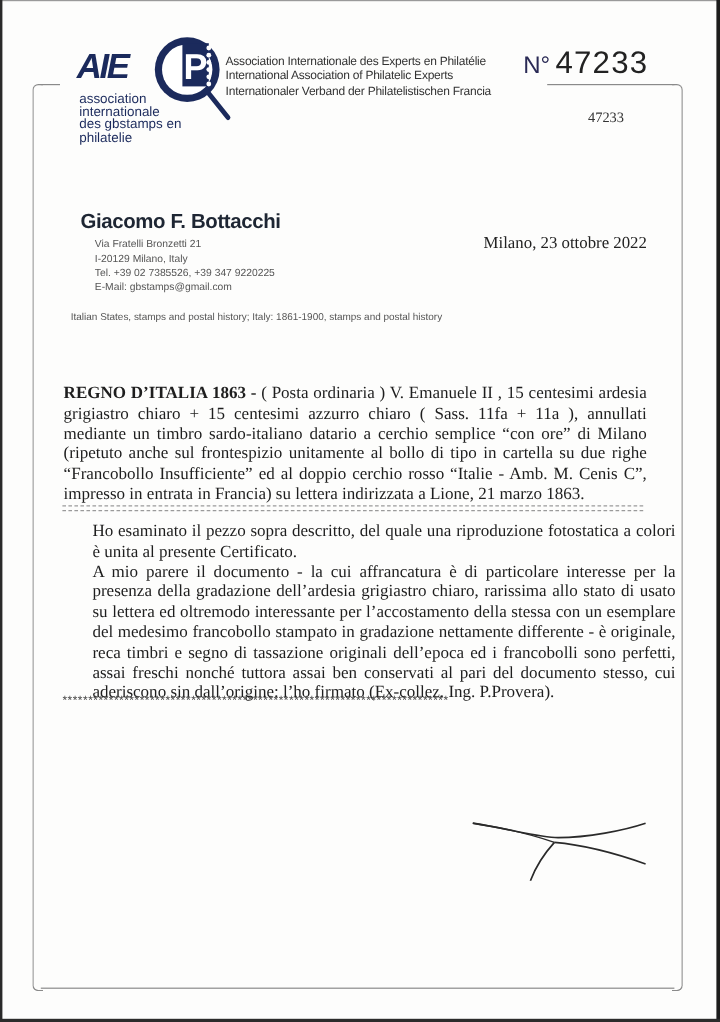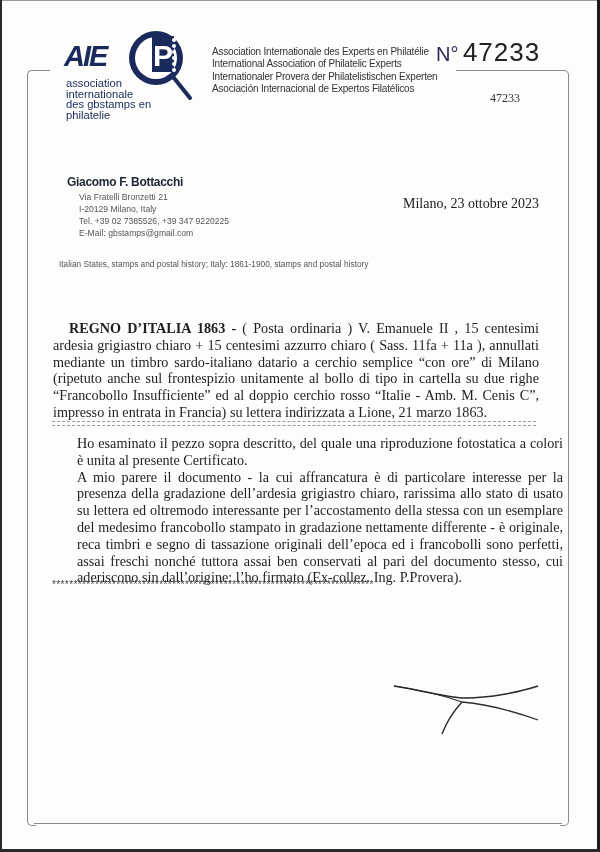--- a/index.html
+++ b/index.html
@@ -32,53 +32,53 @@
     font-family: "Liberation Sans", sans-serif; font-weight: bold; font-style: italic;
     font-size: 29px; letter-spacing: -2px; color: #1b2a5c; line-height: 1;
   }
   .logo-svg { position: absolute; left: 58px; top: 0; width: 74px; height: 80px; }
   .logo-sub {
     position: absolute; left: 2px; top: 50px;
     font-family: "Liberation Sans", sans-serif; font-size: 11.2px; line-height: 10.5px; color: #1b2a5c;
   }
 
   .assoc-names {
-    position: absolute; left: 212px; top: 46px;
+    position: absolute; left: 188px; top: 46px;
     font-family: "Liberation Sans", sans-serif; font-size: 10px; line-height: 12.3px; color: #333;
     letter-spacing: -0.2px;
   }
   .cert-no {
     position: absolute; left: 436px; top: 37px;
     font-family: Liberation Sans, sans-serif; color: #222; white-space: nowrap;
   }
   .cert-no .prefix { font-size: 20px; color: #2a2a55; }
   .cert-no .num { font-size: 26px; letter-spacing: 1px; }
   .cert-no-small {
     position: absolute; left: 490px; top: 91px;
     font-family: "Liberation Serif", serif; font-size: 12px; color: #333;
   }
 
   .expert { position: absolute; left: 67px; top: 175px; font-family: "Liberation Sans", sans-serif; color: #555; }
-  .expert-name { font-size: 12px; font-weight: bold; color: #1e2633; letter-spacing: -0.3px; margin-bottom: 2px; }
+  .expert-name { font-size: 17px; font-weight: bold; color: #1e2633; letter-spacing: -0.3px; margin-bottom: 2px; }
   .expert-line { font-size: 8.6px; line-height: 12px; color: #555; margin-left: 12px; }
 
   .place-date { position: absolute; left: 403px; top: 196px; font-size: 14px; color: #222; }
 
   .specialty {
     position: absolute; left: 59px; top: 259px;
     font-family: "Liberation Sans", sans-serif; font-size: 8.3px; color: #555;
   }
 
   .body-block {
     position: absolute; left: 53px; width: 486px;
     font-family: "Liberation Serif", serif; font-size: 14.2px; line-height: 16.8px; color: #1e1e1e;
     text-align: justify;
   }
   .desc { top: 320px; }
-  .desc .lead { font-weight: bold; margin-left: 16px; }
+  .desc .lead { font-weight: bold; }
   .opinion { top: 435px; margin-left: 24px; }
   .opinion p { margin: 0; }
   .rule-double {
     position: absolute; left: 52px; width: 484px; height: 3px;
     border-top: 1px dashed #9a9a9a; border-bottom: 1px dashed #9a9a9a;
   }
   .rule-1 { top: 421px; }
   .stars {
     position: absolute; left: 52px; top: 579px; width: 486px; overflow: hidden; white-space: nowrap;
     font-family: "Liberation Sans", sans-serif; font-size: 10px; letter-spacing: 0.4px; color: #444; line-height: 12px;
@@ -120,39 +120,38 @@
   <div class="logo-sub">
     <div>association</div>
     <div>internationale</div>
     <div>des gbstamps en philatelie</div>
   </div>
 </div>
 
 <div class="assoc-names">
   <div>Association Internationale des Experts en Philatélie</div>
   <div>International Association of Philatelic Experts</div>
-  <div>Internationaler Provera der Philatelistischen Experten</div>
-  <div>Asociación Internacional de Expertos Filatélicos</div>
+  <div>Internationaler Verband der Philatelistischen Francia</div>
 </div>
 
 <div class="cert-no">
   <span class="prefix">N°</span>
   <span class="num">47233</span>
 </div>
 <div class="cert-no-small">47233</div>
 
 <div class="expert">
   <div class="expert-name">Giacomo F. Bottacchi</div>
   <div class="expert-line">Via Fratelli Bronzetti 21</div>
   <div class="expert-line">I-20129 Milano, Italy</div>
   <div class="expert-line">Tel. +39 02 7385526, +39 347 9220225</div>
   <div class="expert-line">E-Mail: gbstamps@gmail.com</div>
 </div>
 
-<div class="place-date">Milano, 23 ottobre 2023</div>
+<div class="place-date">Milano, 23 ottobre 2022</div>
 
 <div class="specialty">Italian States, stamps and postal history; Italy: 1861-1900, stamps and postal history</div>
 
 <div class="body-block desc"><span class="lead">REGNO D’ITALIA 1863 -</span><span> ( Posta ordinaria ) V. Emanuele II , 15 centesimi ardesia grigiastro chiaro + 15 centesimi azzurro chiaro ( Sass. 11fa + 11a ), annullati mediante un timbro sardo-italiano datario a cerchio semplice “con ore” di Milano (ripetuto anche sul frontespizio unitamente al bollo di tipo in cartella su due righe “Francobollo Insufficiente” ed al doppio cerchio rosso “Italie - Amb. M. Cenis C”, impresso in entrata in Francia) su lettera indirizzata a Lione, 21 marzo 1863.</span></div>
 
 <div class="rule-double rule-1"></div>
 
 <div class="body-block opinion">
   <p>Ho esaminato il pezzo sopra descritto, del quale una riproduzione fotostatica a colori è unita al presente Certificato.</p>
   <p>A mio parere il documento - la cui affrancatura è di particolare interesse per la presenza della gradazione dell’ardesia grigiastro chiaro, rarissima allo stato di usato su lettera ed oltremodo interessante per l’accostamento della stessa con un esemplare del medesimo francobollo stampato in gradazione nettamente differente - è originale, reca timbri e segno di tassazione originali dell’epoca ed i francobolli sono perfetti, assai freschi nonché tuttora assai ben conservati al pari del documento stesso, cui aderiscono sin dall’origine: l’ho firmato (Ex-collez. Ing. P.Provera).</p>

